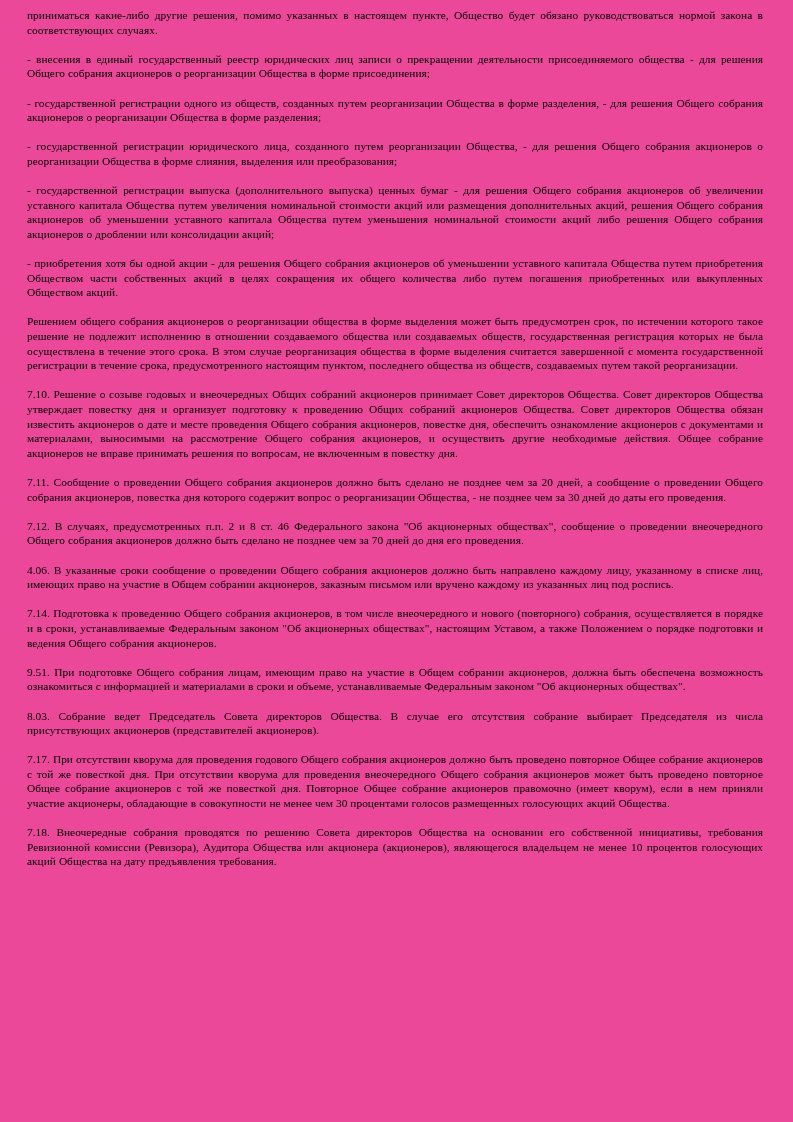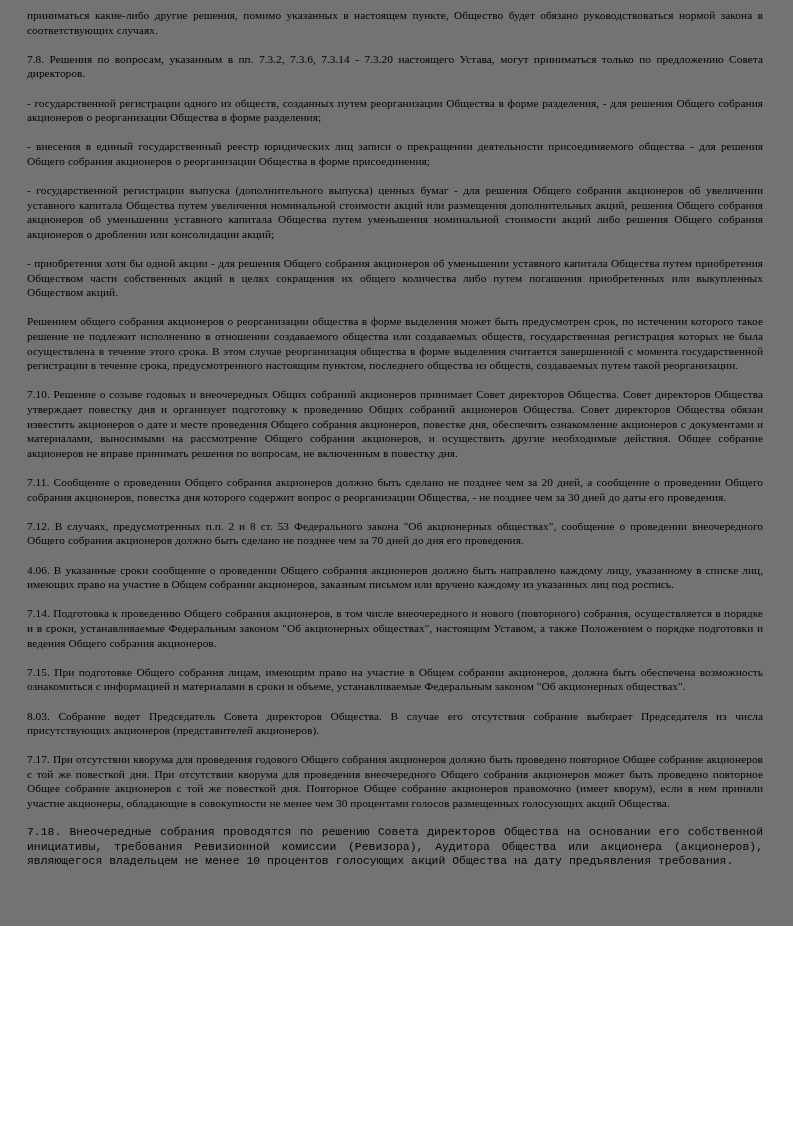--- a/index.html
+++ b/index.html
@@ -11,54 +11,53 @@
     width: 793px;
     height: 1122px;
     overflow: hidden;
     font-family: "Liberation Serif", "DejaVu Serif", serif;
     color: #000000;
     -webkit-font-smoothing: antialiased;
   }
   #page {
     box-sizing: border-box;
     width: 793px;
-    height: 926px;
+    height: 1122px;
     padding: 8px 30px 0 27px;
-    background: #737373;
+    background: #ec4899;
   }
   .para {
     font-size: 11.4px;
     line-height: 14.6px;
     text-align: justify;
     text-justify: inter-word;
     margin: 0 0 14.6px 0;
     word-spacing: 0.1px;
     letter-spacing: 0.01px;
     hyphens: none;
   }
   .para:last-child {
     margin-bottom: 0;
-    font-family: Liberation Mono, monospace;
   }
 </style>
 </head>
 <body>
 
 <div id="page">
   <div id="body-text">
       <p class="para">приниматься какие-либо другие решения, помимо указанных в настоящем пункте, Общество будет обязано руководствоваться нормой закона в соответствующих случаях.</p>
-      <p class="para">7.8. Решения по вопросам, указанным в пп. 7.3.2, 7.3.6, 7.3.14 - 7.3.20 настоящего Устава, могут приниматься только по предложению Совета директоров.</p>
+      <p class="para">- внесения в единый государственный реестр юридических лиц записи о прекращении деятельности присоединяемого общества - для решения Общего собрания акционеров о реорганизации Общества в форме присоединения;</p>
       <p class="para">- государственной регистрации одного из обществ, созданных путем реорганизации Общества в форме разделения, - для решения Общего собрания акционеров о реорганизации Общества в форме разделения;</p>
-      <p class="para">- внесения в единый государственный реестр юридических лиц записи о прекращении деятельности присоединяемого общества - для решения Общего собрания акционеров о реорганизации Общества в форме присоединения;</p>
+      <p class="para">- государственной регистрации юридического лица, созданного путем реорганизации Общества, - для решения Общего собрания акционеров о реорганизации Общества в форме слияния, выделения или преобразования;</p>
       <p class="para">- государственной регистрации выпуска (дополнительного выпуска) ценных бумаг - для решения Общего собрания акционеров об увеличении уставного капитала Общества путем увеличения номинальной стоимости акций или размещения дополнительных акций, решения Общего собрания акционеров об уменьшении уставного капитала Общества путем уменьшения номинальной стоимости акций либо решения Общего собрания акционеров о дроблении или консолидации акций;</p>
       <p class="para">- приобретения хотя бы одной акции - для решения Общего собрания акционеров об уменьшении уставного капитала Общества путем приобретения Обществом части собственных акций в целях сокращения их общего количества либо путем погашения приобретенных или выкупленных Обществом акций.</p>
       <p class="para">Решением общего собрания акционеров о реорганизации общества в форме выделения может быть предусмотрен срок, по истечении которого такое решение не подлежит исполнению в отношении создаваемого общества или создаваемых обществ, государственная регистрация которых не была осуществлена в течение этого срока. В этом случае реорганизация общества в форме выделения считается завершенной с момента государственной регистрации в течение срока, предусмотренного настоящим пунктом, последнего общества из обществ, создаваемых путем такой реорганизации.</p>
       <p class="para">7.10. Решение о созыве годовых и внеочередных Общих собраний акционеров принимает Совет директоров Общества. Совет директоров Общества утверждает повестку дня и организует подготовку к проведению Общих собраний акционеров Общества. Совет директоров Общества обязан известить акционеров о дате и месте проведения Общего собрания акционеров, повестке дня, обеспечить ознакомление акционеров с документами и материалами, выносимыми на рассмотрение Общего собрания акционеров, и осуществить другие необходимые действия. Общее собрание акционеров не вправе принимать решения по вопросам, не включенным в повестку дня.</p>
       <p class="para">7.11. Сообщение о проведении Общего собрания акционеров должно быть сделано не позднее чем за 20 дней, а сообщение о проведении Общего собрания акционеров, повестка дня которого содержит вопрос о реорганизации Общества, - не позднее чем за 30 дней до даты его проведения.</p>
-      <p class="para">7.12. В случаях, предусмотренных п.п. 2 и 8 ст. 53 Федерального закона "Об акционерных обществах", сообщение о проведении внеочередного Общего собрания акционеров должно быть сделано не позднее чем за 70 дней до дня его проведения.</p>
+      <p class="para">7.12. В случаях, предусмотренных п.п. 2 и 8 ст. 46 Федерального закона "Об акционерных обществах", сообщение о проведении внеочередного Общего собрания акционеров должно быть сделано не позднее чем за 70 дней до дня его проведения.</p>
       <p class="para">4.06. В указанные сроки сообщение о проведении Общего собрания акционеров должно быть направлено каждому лицу, указанному в списке лиц, имеющих право на участие в Общем собрании акционеров, заказным письмом или вручено каждому из указанных лиц под роспись.</p>
       <p class="para">7.14. Подготовка к проведению Общего собрания акционеров, в том числе внеочередного и нового (повторного) собрания, осуществляется в порядке и в сроки, устанавливаемые Федеральным законом "Об акционерных обществах", настоящим Уставом, а также Положением о порядке подготовки и ведения Общего собрания акционеров.</p>
-      <p class="para">7.15. При подготовке Общего собрания лицам, имеющим право на участие в Общем собрании акционеров, должна быть обеспечена возможность ознакомиться с информацией и материалами в сроки и объеме, устанавливаемые Федеральным законом "Об акционерных обществах".</p>
+      <p class="para">9.51. При подготовке Общего собрания лицам, имеющим право на участие в Общем собрании акционеров, должна быть обеспечена возможность ознакомиться с информацией и материалами в сроки и объеме, устанавливаемые Федеральным законом "Об акционерных обществах".</p>
       <p class="para">8.03. Собрание ведет Председатель Совета директоров Общества. В случае его отсутствия собрание выбирает Председателя из числа присутствующих акционеров (представителей акционеров).</p>
       <p class="para">7.17. При отсутствии кворума для проведения годового Общего собрания акционеров должно быть проведено повторное Общее собрание акционеров с той же повесткой дня. При отсутствии кворума для проведения внеочередного Общего собрания акционеров может быть проведено повторное Общее собрание акционеров с той же повесткой дня. Повторное Общее собрание акционеров правомочно (имеет кворум), если в нем приняли участие акционеры, обладающие в совокупности не менее чем 30 процентами голосов размещенных голосующих акций Общества.</p>
       <p class="para">7.18. Внеочередные собрания проводятся по решению Совета директоров Общества на основании его собственной инициативы, требования Ревизионной комиссии (Ревизора), Аудитора Общества или акционера (акционеров), являющегося владельцем не менее 10 процентов голосующих акций Общества на дату предъявления требования.</p>
     </div>
 </div>
 
 </body></html>

